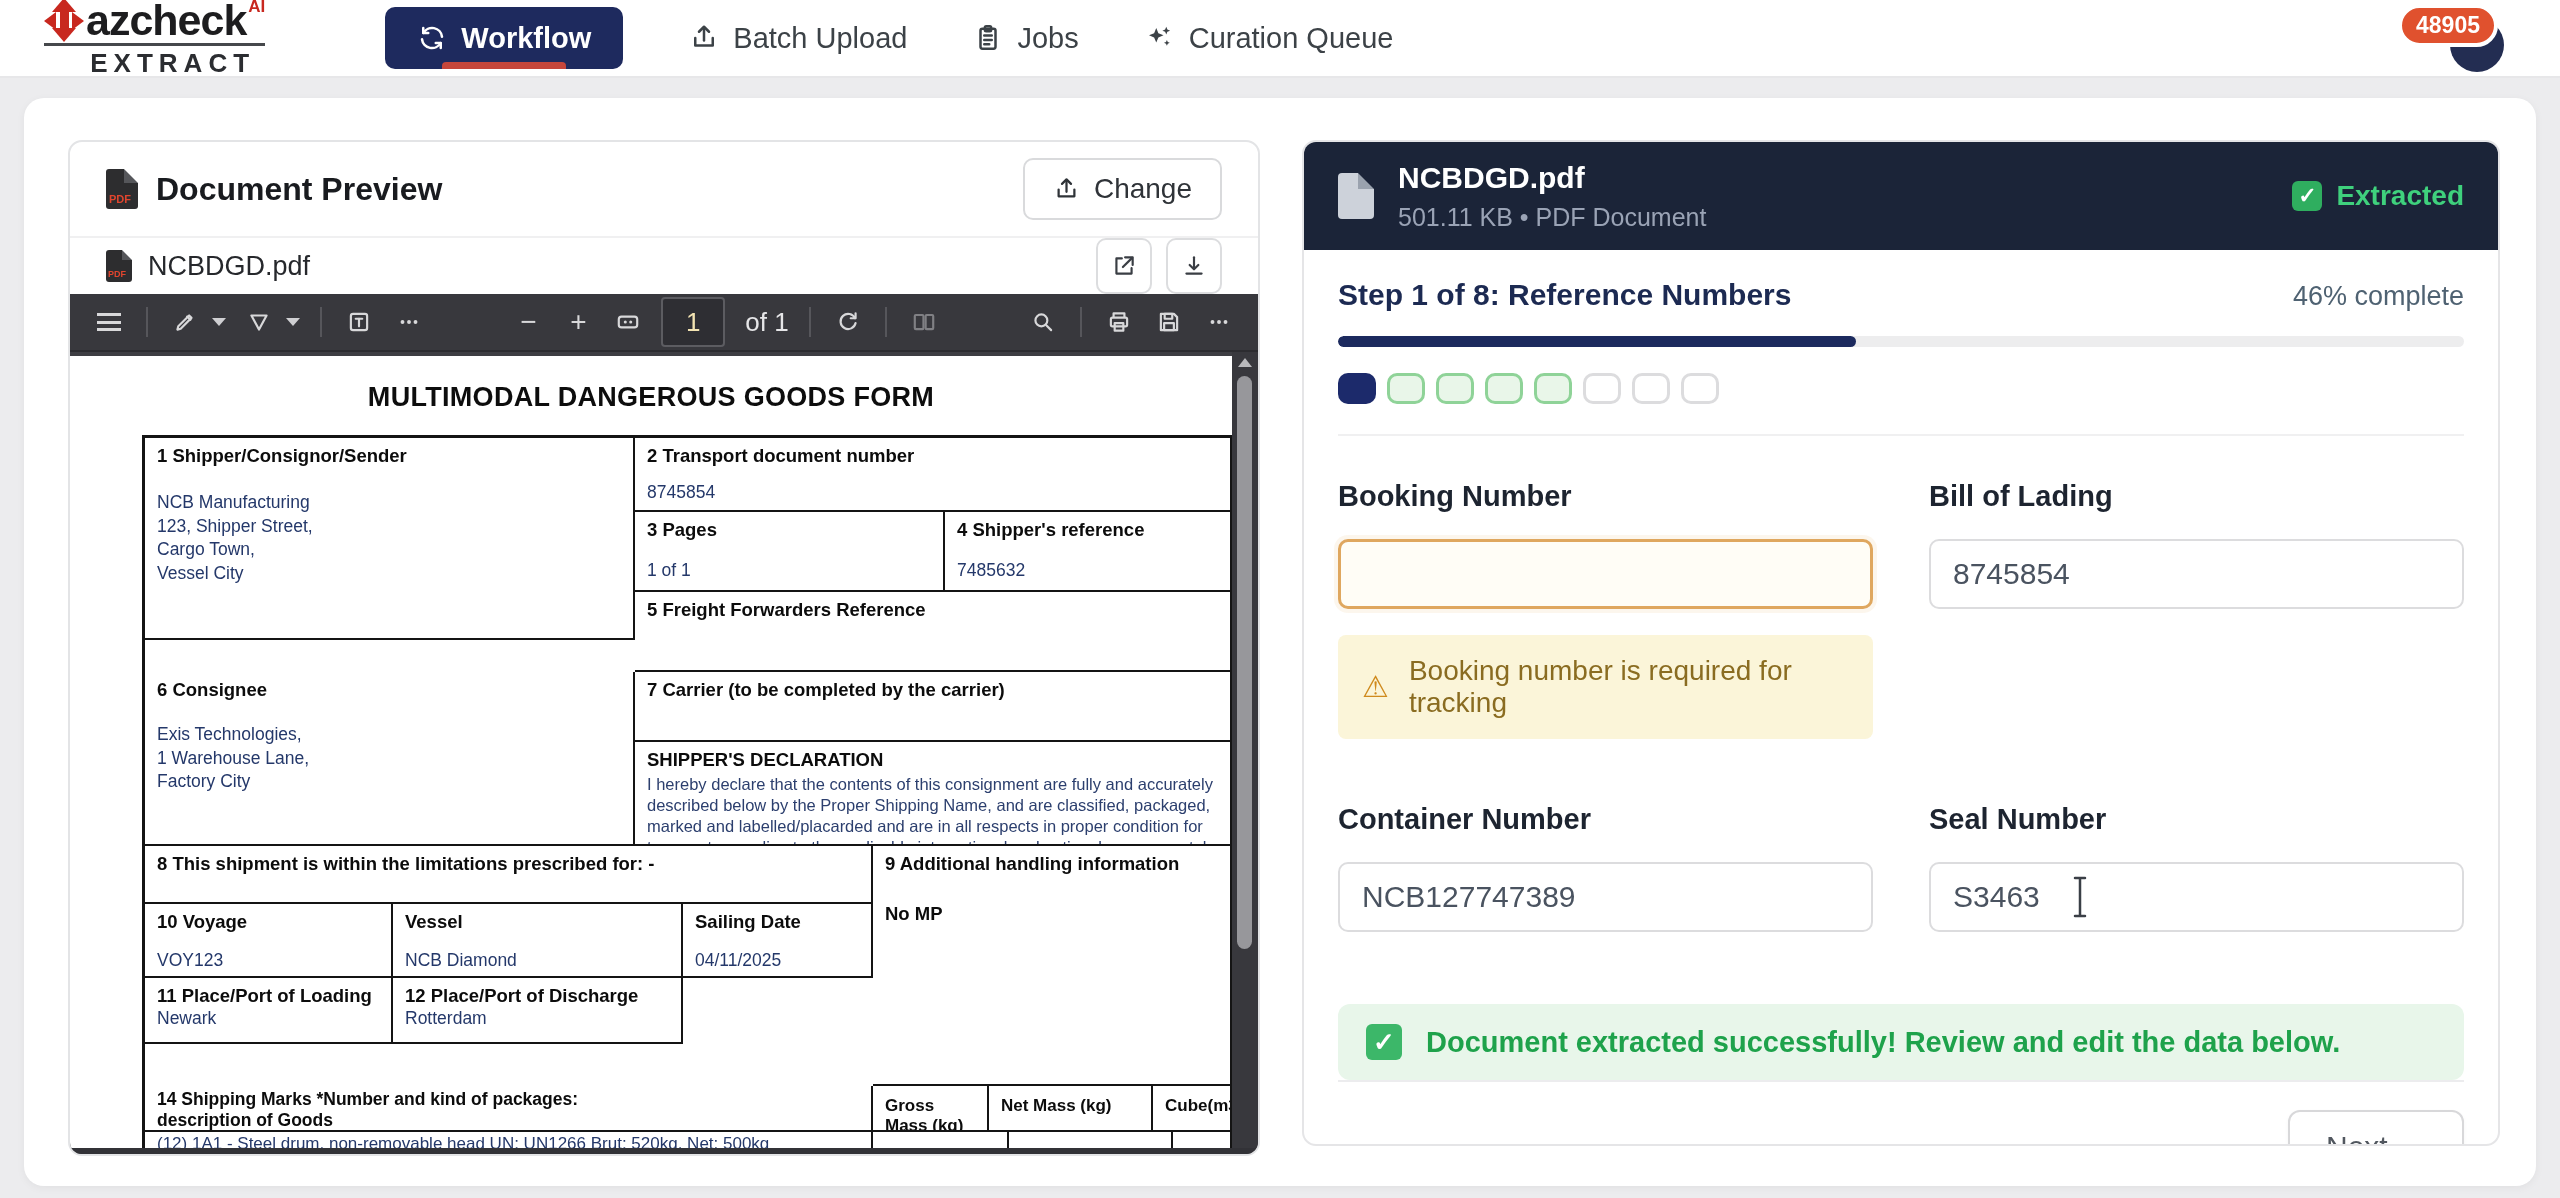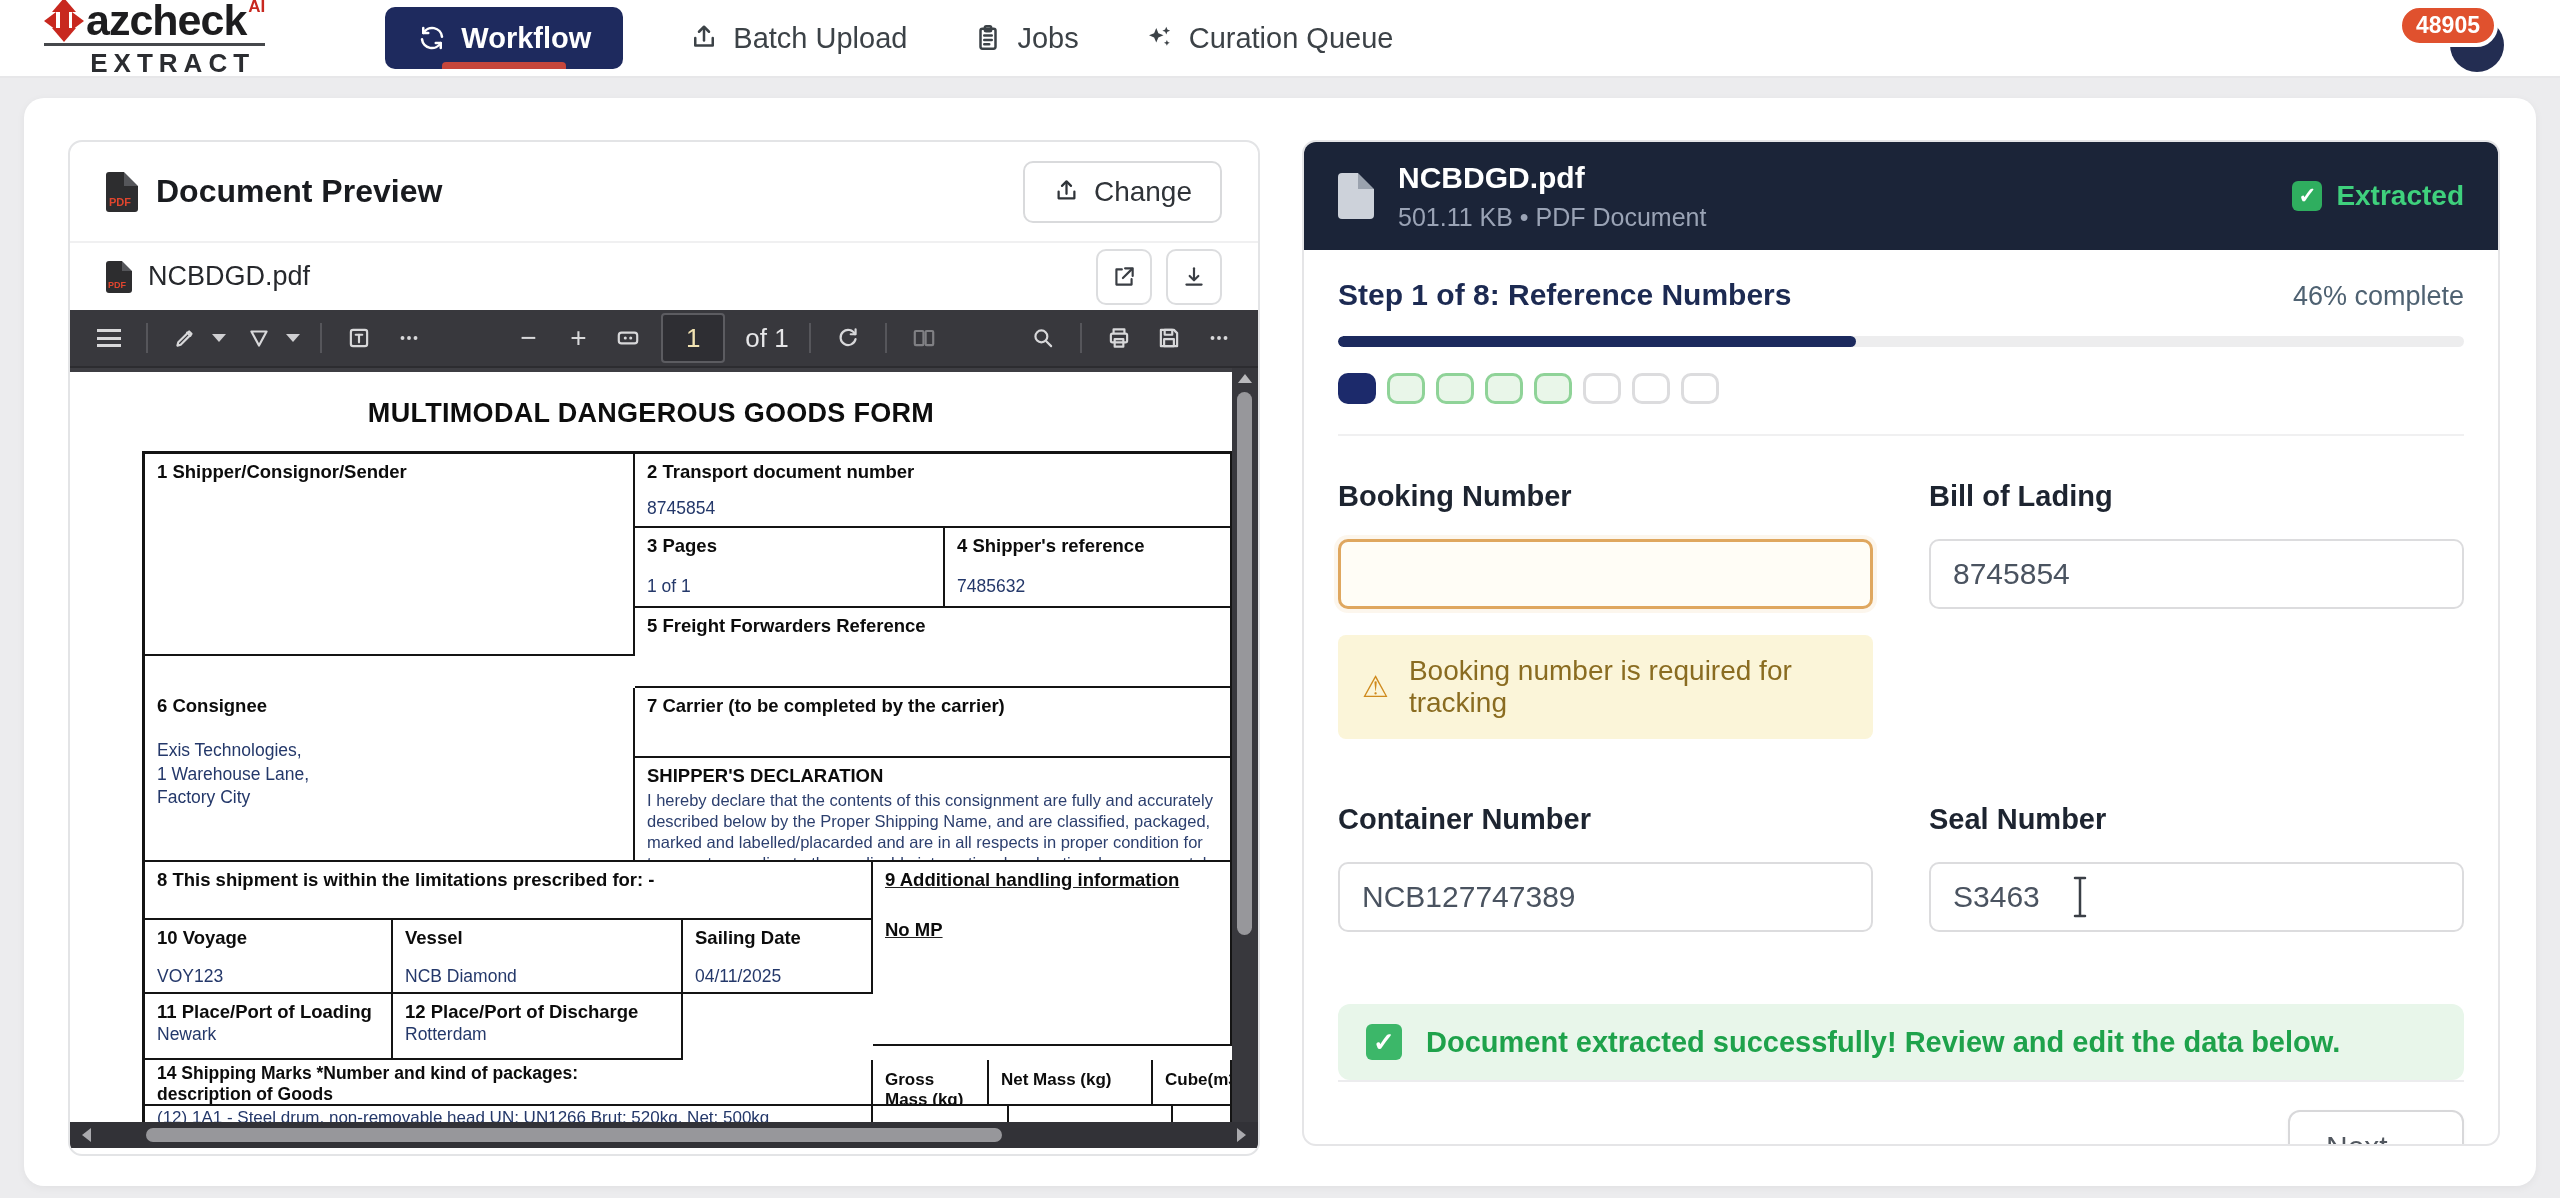--- a/index.html
+++ b/index.html
@@ -325,20 +325,24 @@
 
       <div class="pdf-content">
         <div class="pdf-page">
           <div class="mdg-title">MULTIMODAL DANGEROUS GOODS FORM</div>
 
           <div class="mdg">
 
             <div class="mrow">
               <div class="colL cell" style="height:202px;">
                 <div class="flabel">1 Shipper/Consignor/Sender</div>
+                <div class="fval" style="margin-top:24px;">NCB Manufacturing
+123, Shipper Street,
+Cargo Town,
+Vessel City</div>
               </div>
               <div class="colR">
                 <div class="cell" style="height:74px;">
                   <div class="flabel">2 Transport document number</div>
                   <div class="fval" style="margin-top:14px;">8745854</div>
                 </div>
                 <div class="mrow" style="height:80px;">
                   <div class="cell" style="width:310px; flex:none;">
                     <div class="flabel">3 Pages</div>
                     <div class="fval" style="margin-top:18px;">1 of 1</div>
@@ -395,21 +399,21 @@
                   <div class="cell" style="width:248px; flex:none;">
                     <div class="flabel">11 Place/Port of Loading</div>
                     <div class="fval">Newark</div>
                   </div>
                   <div class="cell" style="width:290px; flex:none;">
                     <div class="flabel">12 Place/Port of Discharge</div>
                     <div class="fval">Rotterdam</div>
                   </div>
                 </div>
               </div>
-              <div class="cell" style="flex:1; height:184px;text-decoration:underline;">
+              <div class="cell" style="flex:1; height:240px;">
                 <div class="flabel">9 Additional handling information</div>
                 <div class="flabel" style="margin-top:28px;">No MP</div>
               </div>
             </div>
 
             <div class="mrow" style="height:46px;">
               <div class="cell" style="width:728px; flex:none; padding-top:3px;">
                 <div class="flabel" style="font-size:17.5px;">14 Shipping Marks *Number and kind of packages:
 description of Goods</div>
               </div>

